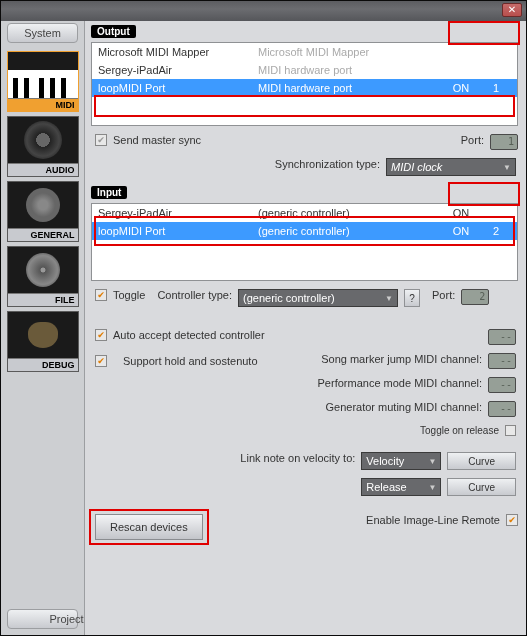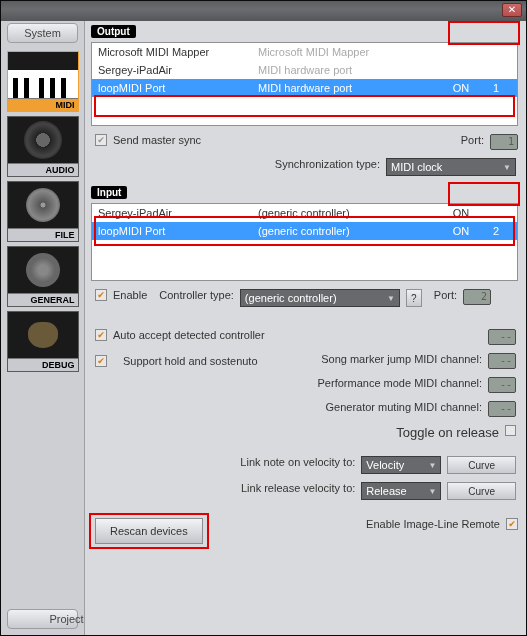--- a/index.html
+++ b/index.html
@@ -64,29 +64,29 @@
           <div class="label">MIDI</div>
         </div>
         <div class="thumb">
           <div class="img">
               <div class="art-audio"></div>
             </div>
           <div class="label">AUDIO</div>
         </div>
         <div class="thumb">
           <div class="img">
+              <div class="art-gear"></div>
+            </div>
+          <div class="label">GENERAL</div>
+        </div>
+        <div class="thumb">
+          <div class="img">
               <div class="art-file"></div>
             </div>
           <div class="label">FILE</div>
-        </div>
-        <div class="thumb">
-          <div class="img">
-              <div class="art-gear"></div>
-            </div>
-          <div class="label">GENERAL</div>
         </div>
         <div class="thumb">
           <div class="img">
               <div class="art-bug"></div>
             </div>
           <div class="label">DEBUG</div>
         </div>
       </div>
       <div style="flex:1"></div>
       <div class="tabbtn" style="margin-bottom:6px;padding-left:48px;">Project</div>
@@ -122,21 +122,21 @@
           <span class="chk grey"></span>
           <span>Send master sync</span>
           <span class="spacer"></span>
           <span>Port:</span>
           <span class="lcd">1</span>
           <div class="redbox" style="right:-2px; top:-4px; width:72px; height:24px;"></div>
         </div>
 
         <div class="fieldrow right">
           <span>Synchronization type:</span>
-          <div class="combo" style="min-width:130px;">
+          <div class="combo" style="min-width:130px;font-style:italic;">
             <span>MIDI clock</span>
               <span class="arrow">▼</span>
           </div>
         </div>
       </div>
 
       <div class="group" style="margin-top:10px;">
         <span class="grouplabel">Input</span>
         <div class="listbox" style="height:78px;">
           <div class="row">
@@ -149,21 +149,21 @@
             <span class="c1">loopMIDI Port</span>
             <span class="c2">(generic controller)</span>
             <span class="c3">ON</span>
               <span class="c4">2</span>
           </div>
           <div class="redbox" style="left:2px; top:12px; right:2px; height:30px;"></div>
         </div>
 
         <div class="fieldrow">
           <span class="chk orange"></span>
-          <span>Enable</span>
+          <span>Toggle</span>
           <span style="margin-left:6px;">Controller type:</span>
           <div class="combo" style="min-width:160px;">
             <span>(generic controller)</span>
               <span class="arrow">▼</span>
           </div>
           <div class="qbtn">?</div>
           <span style="margin-left:6px;">Port:</span>
           <span class="lcd">2</span>
           <div class="redbox" style="right:-2px; top:-4px; width:72px; height:24px;"></div>
         </div>
@@ -189,37 +189,36 @@
               <span class="lcd">--</span>
             </div>
           <div class="fieldrow right">
               <span>Performance mode MIDI channel:</span>
               <span class="lcd">--</span>
             </div>
           <div class="fieldrow right">
               <span>Generator muting MIDI channel:</span>
               <span class="lcd">--</span>
             </div>
-          <div class="fieldrow right" style="font-size:13px;">
+          <div class="fieldrow right" style="font-size:10px;">
               <span>Toggle on release</span>
               <span class="chk off" style="width:11px;height:11px;"></span>
             </div>
         </div>
       </div>
 
       <div class="fieldrow right" style="margin-top:14px;">
         <span>Link note on velocity to:</span>
         <div class="combo" style="min-width:80px;">
             <span>Velocity</span>
             <span class="arrow">▼</span>
           </div>
         <div class="smallbtn">Curve</div>
       </div>
       <div class="fieldrow right">
-        <span>Link release velocity to:</span>
         <div class="combo" style="min-width:80px;">
             <span>Release</span>
             <span class="arrow">▼</span>
           </div>
         <div class="smallbtn">Curve</div>
       </div>
 
       <div class="fieldrow" style="margin-top:18px;">
         <div style="position:relative;">
           <div class="bigbtn">Rescan devices</div>

